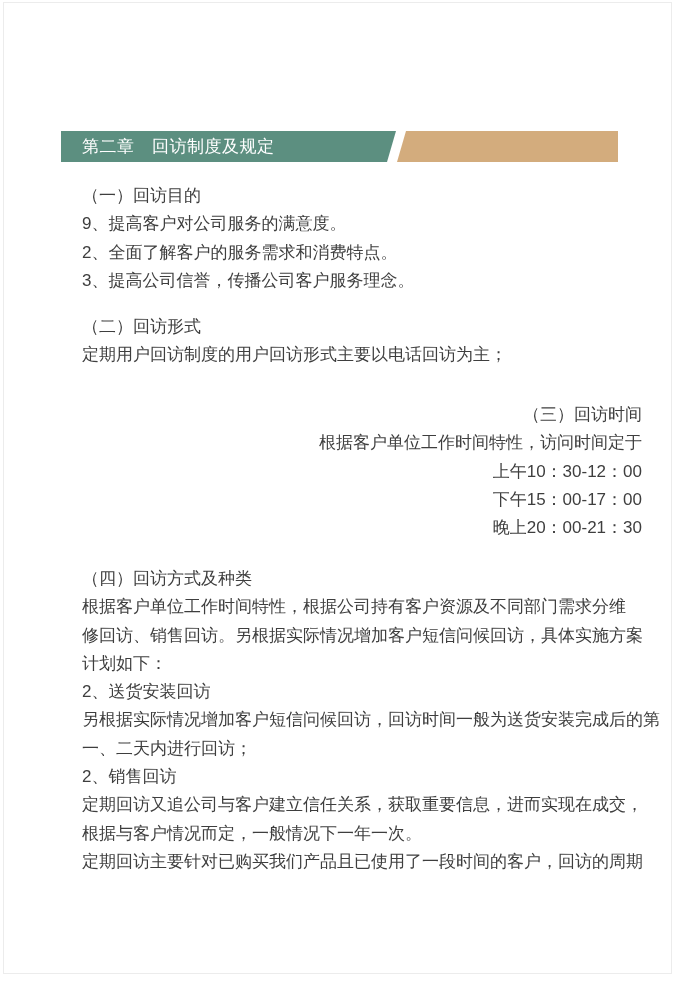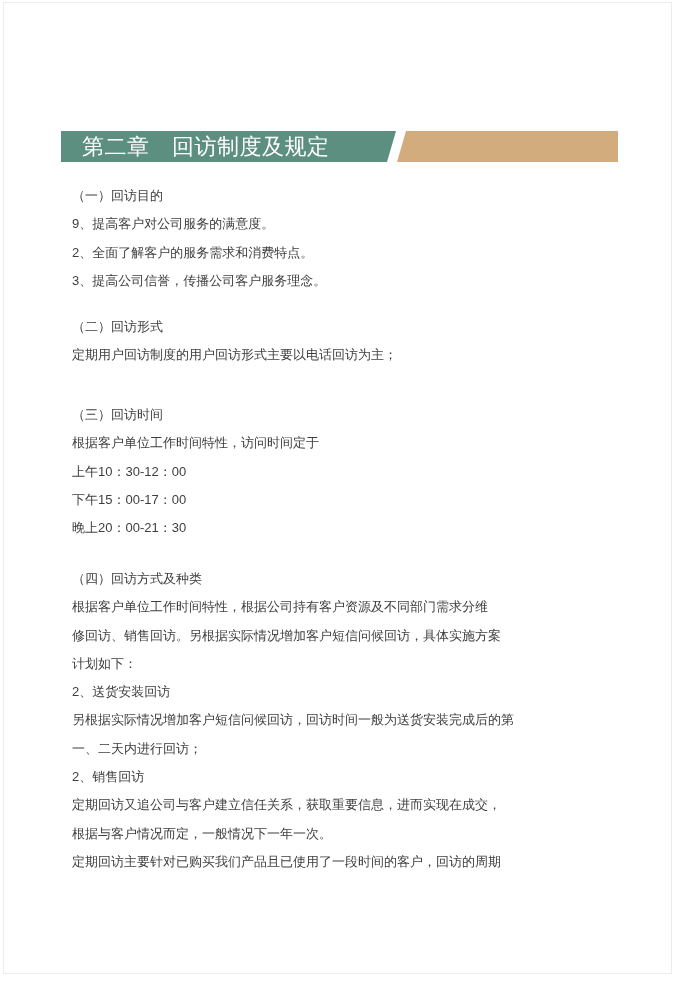--- a/index.html
+++ b/index.html
@@ -32,51 +32,51 @@
     top: 131px;
     width: 335px;
     height: 31px;
     background: #5c8f80;
     clip-path: polygon(0 0, 100% 0, calc(100% - 9px) 100%, 0 100%);
     display: flex;
     align-items: center;
   }
   .banner-title {
     color: #ffffff;
-    font-size: 22px;
+    font-size: 17px;
     padding-left: 21px;
     white-space: nowrap;
     letter-spacing: 0.5px;
   }
   .banner-tan {
     position: absolute;
     left: 397px;
     top: 131px;
     width: 221px;
     height: 31px;
     background: #d3ac7d;
     clip-path: polygon(9px 0, 100% 0, 100% 100%, 0 100%);
   }
   
   .section {
     position: absolute;
-    left: 72px;
+    left: 82px;
     width: 560px;
-    font-size: 13px;
+    font-size: 17px;
     line-height: 28.3px;
     color: #3e3e3e;
     white-space: nowrap;
   }
   .section p {
     margin: 0;
     padding: 0;
   }
   .sec-1 { top: 182px; }
   .sec-2 { top: 314px; font-family: Liberation Mono, monospace; }
-  .sec-3 { top: 401px; }
+  .sec-3 { top: 401px; text-align: right; }
   .sec-4 { top: 565px; }
 </style>
 </head>
 <body>
 
 <div class="page-edge"></div>
 
 <div class="banner-green">
   <span class="banner-title">第二章　回访制度及规定</span>
 </div>

